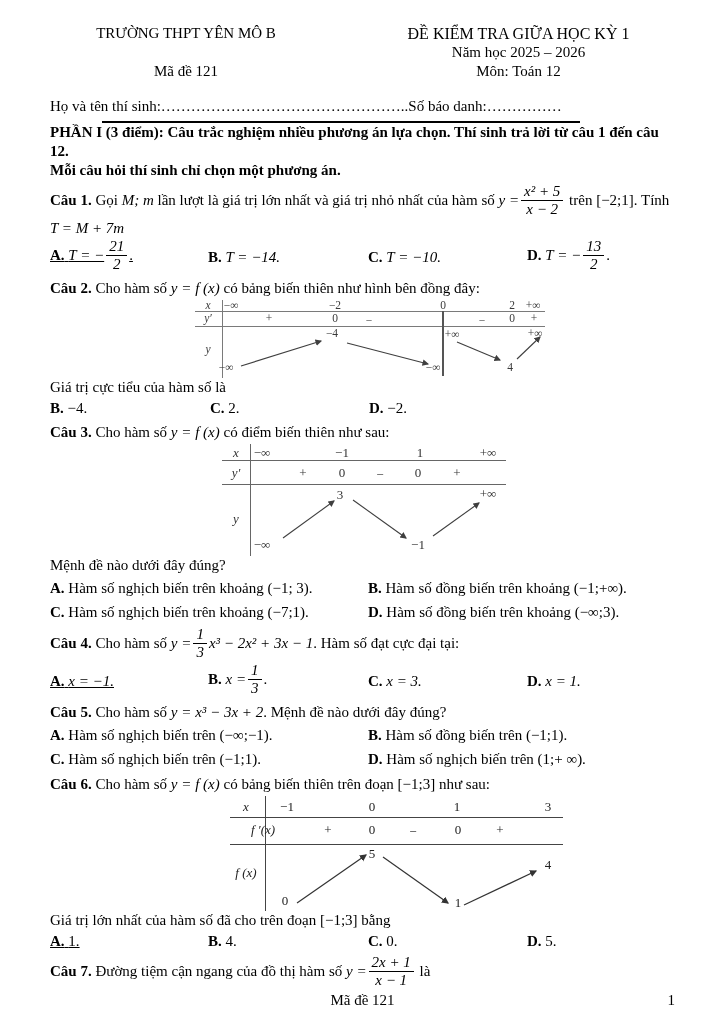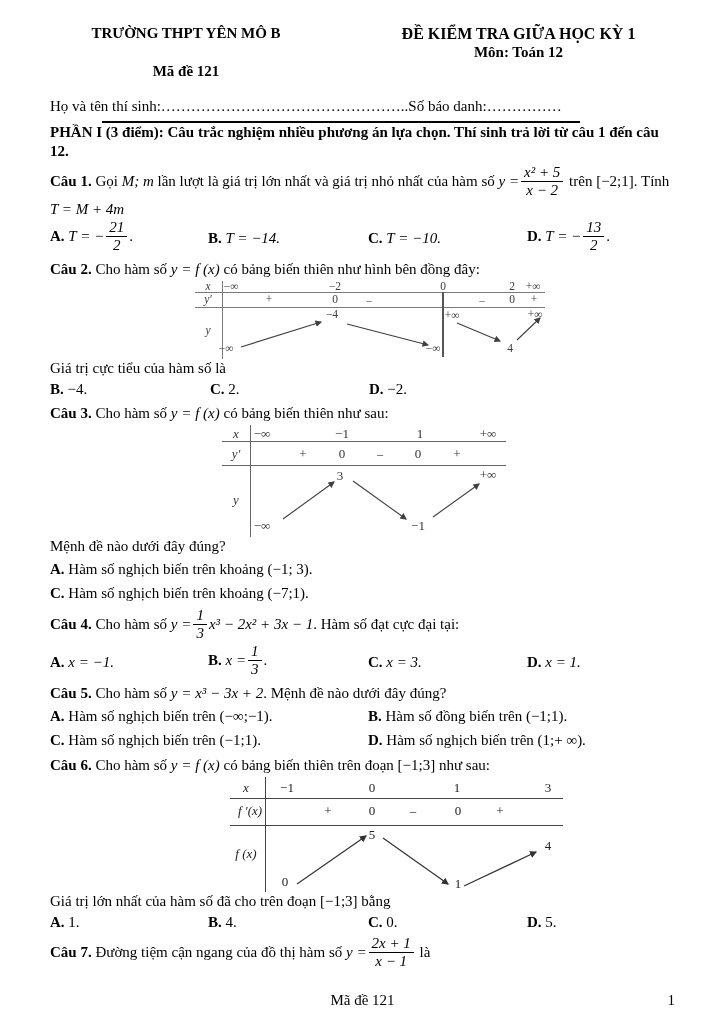--- a/index.html
+++ b/index.html
@@ -1,35 +1,35 @@
 <!DOCTYPE html>
 <html><head>
 <meta charset="utf-8">
 <style>
   html,body{margin:0;padding:0;background:#ffffff;}
   .page{position:relative;width:725px;height:1024px;background:#fff;overflow:hidden;
         box-sizing:border-box;padding:24px 50px 0 50px;
         font-family:"Liberation Serif",serif;font-size:15px;color:#000;}
   .b{font-weight:bold;}
   .mi{font-style:italic;}
-  .hdr{display:flex;font-weight:bold;}
+  .hdr{display:flex;font-weight:normal;}
   .hdr-l{width:272px;text-align:center;line-height:19px;}
   .hdr-l .school{margin-bottom:19px;}
   .hdr-r{flex:1;text-align:center;line-height:19px;margin-left:40px;}
   .hdr-r .title{font-size:16px;}
   .student{margin-top:16px;line-height:19px;}
   .divider{height:0;border-top:2px solid #000;width:478px;margin:5px 0 0 52px;}
   .part1{font-weight:bold;line-height:19px;}
   .q{margin-top:5px;}
   .qline{line-height:19px;}
   .frac{display:inline-block;text-align:center;vertical-align:middle;line-height:1.1;margin:0 2px;position:relative;top:-2px;}
   .frac .num{display:block;border-bottom:1px solid #000;padding:0 3px;}
   .frac .den{display:block;padding:0 3px;}
   .orow{display:flex;align-items:center;margin-top:2px;line-height:19px;}
-  .o1{width:158px;}.o2{width:160px;}.o3{width:159px;}.o4{flex:1;}
+  .o1{width:158px;text-decoration:underline;}.o2{width:160px;}.o3{width:159px;}.o4{flex:1;}
   .orow2{display:flex;margin-top:3px;line-height:21px;}
   .oc1{width:318px;}.oc2{flex:1;}
   
   .vt{position:relative;margin-top:2px;}
   .vt .tv,.vt .tl{position:absolute;transform:translateX(-50%);line-height:1;white-space:nowrap;}
   .vt .tl{font-style:italic;}
   .vt .hl{position:absolute;left:0;height:0;}
   .vt .vl{position:absolute;top:0;width:0;}
   .vt svg{position:absolute;left:0;top:0;}
   .vt2{width:350px;height:78px;margin-left:145px;font-size:11.5px;color:#3a3a3a;}
@@ -50,41 +50,43 @@
 
 <div class="page">
 
   <div class="hdr">
     <div class="hdr-l">
       <div class="school">TRƯỜNG THPT YÊN MÔ B</div>
       <div>Mã đề 121</div>
     </div>
     <div class="hdr-r">
       <div class="title">ĐỀ KIỂM TRA GIỮA HỌC KỲ 1</div>
+      <div>Năm học 2025 – 2026</div>
       <div>Môn: Toán 12</div>
     </div>
   </div>
 
   <div class="student">Họ và tên thí sinh:…………………………………………..Số báo danh:……………</div>
   <div class="divider"></div>
 
   <div class="part1">
     <div>PHẦN I (3 điểm): Câu trắc nghiệm nhiều phương án lựa chọn. Thí sinh trả lời từ câu 1 đến câu 12.</div>
+    <div>Mỗi câu hỏi thí sinh chỉ chọn một phương án.</div>
   </div>
 
   <div class="q">
     <div class="qline">
       <span class="b">Câu 1.</span>
       <span>Gọi</span>
       <span class="mi">M; m</span>
       <span>lần lượt là giá trị lớn nhất và giá trị nhỏ nhất của hàm số</span>
       <span class="mi">y =</span><span class="frac mi"><span class="num">x² + 5</span><span class="den">x − 2</span></span>
       <span>trên [−2;1]. Tính</span>
     </div>
-    <div class="qline mi">T = M + 4m</div>
+    <div class="qline mi">T = M + 7m</div>
     <div class="orow">
       <div class="o1"><span class="b">A.</span> <span class="mi">T = −</span><span class="frac mi"><span class="num">21</span><span class="den">2</span></span><span>.</span></div>
       <div class="o2"><span class="b">B.</span> <span class="mi">T = −14.</span></div>
       <div class="o3"><span class="b">C.</span> <span class="mi">T = −10.</span></div>
       <div class="o4"><span class="b">D.</span> <span class="mi">T = −</span><span class="frac mi"><span class="num">13</span><span class="den">2</span></span><span>.</span></div>
     </div>
   </div>
 
   <div class="q">
     <div class="qline">
@@ -136,21 +138,21 @@
       <div class="o3"><span class="b">C.</span> <span>2.</span></div>
       <div class="o4"><span class="b">D.</span> <span>−2.</span></div>
     </div>
   </div>
 
   <div class="q">
     <div class="qline">
       <span class="b">Câu 3.</span>
       <span>Cho hàm số</span>
       <span class="mi">y = f (x)</span>
-      <span>có bảng biến thiên như sau:</span>
+      <span>có điểm biến thiên như sau:</span>
     </div>
     <div class="vt vt3">
       <span class="hl" style="top:16px"></span>
       <span class="hl" style="top:40px"></span>
       <span class="vl"></span>
       <span class="tl" style="left:14px;top:2px">x</span>
       <span class="tv" style="left:40px;top:2px">−∞</span>
       <span class="tv" style="left:120px;top:2px">−1</span>
       <span class="tv" style="left:198px;top:2px">1</span>
       <span class="tv" style="left:266px;top:2px">+∞</span>
@@ -172,23 +174,25 @@
             </marker>
           </defs>
         <line x1="61" y1="94" x2="112" y2="57" stroke="#3f3f3f" stroke-width="1.1" marker-end="url(#ah3)"></line>
         <line x1="131" y1="56" x2="184" y2="94" stroke="#3f3f3f" stroke-width="1.1" marker-end="url(#ah3)"></line>
         <line x1="211" y1="92" x2="257" y2="59" stroke="#3f3f3f" stroke-width="1.1" marker-end="url(#ah3)"></line>
       </svg>
     </div>
     <div class="qline">Mệnh đề nào dưới đây đúng?</div>
     <div class="orow2">
       <div class="oc1"><span class="b">A.</span> <span>Hàm số nghịch biến trên khoảng (−1; 3).</span></div>
+      <div class="oc2"><span class="b">B.</span> <span>Hàm số đồng biến trên khoảng (−1;+∞).</span></div>
     </div>
     <div class="orow2">
       <div class="oc1"><span class="b">C.</span> <span>Hàm số nghịch biến trên khoảng (−7;1).</span></div>
+      <div class="oc2"><span class="b">D.</span> <span>Hàm số đồng biến trên khoảng (−∞;3).</span></div>
     </div>
   </div>
 
   <div class="q">
     <div class="qline">
       <span class="b">Câu 4.</span>
       <span>Cho hàm số</span>
       <span class="mi">y =</span><span class="frac mi"><span class="num">1</span><span class="den">3</span></span><span class="mi">x³ − 2x² + 3x − 1</span><span>. Hàm số đạt cực đại tại:</span>
     </div>
     <div class="orow">
@@ -224,21 +228,21 @@
     </div>
     <div class="vt vt6">
       <span class="hl" style="top:21px"></span>
       <span class="hl" style="top:48px"></span>
       <span class="vl"></span>
       <span class="tl" style="left:16px;top:4px">x</span>
       <span class="tv" style="left:57px;top:4px">−1</span>
       <span class="tv" style="left:142px;top:4px">0</span>
       <span class="tv" style="left:227px;top:4px">1</span>
       <span class="tv" style="left:318px;top:4px">3</span>
-      <span class="tl" style="left:20px;top:27px">f ′(x)</span>
+      <span class="tl" style="left:33px;top:27px">f ′(x)</span>
       <span class="tv" style="left:98px;top:27px">+</span>
       <span class="tv" style="left:142px;top:27px">0</span>
       <span class="tv" style="left:183px;top:29px">−</span>
       <span class="tv" style="left:228px;top:27px">0</span>
       <span class="tv" style="left:270px;top:27px">+</span>
       <span class="tl" style="left:16px;top:70px">f (x)</span>
       <span class="tv" style="left:142px;top:51px">5</span>
       <span class="tv" style="left:318px;top:62px">4</span>
       <span class="tv" style="left:55px;top:98px">0</span>
       <span class="tv" style="left:228px;top:100px">1</span>

